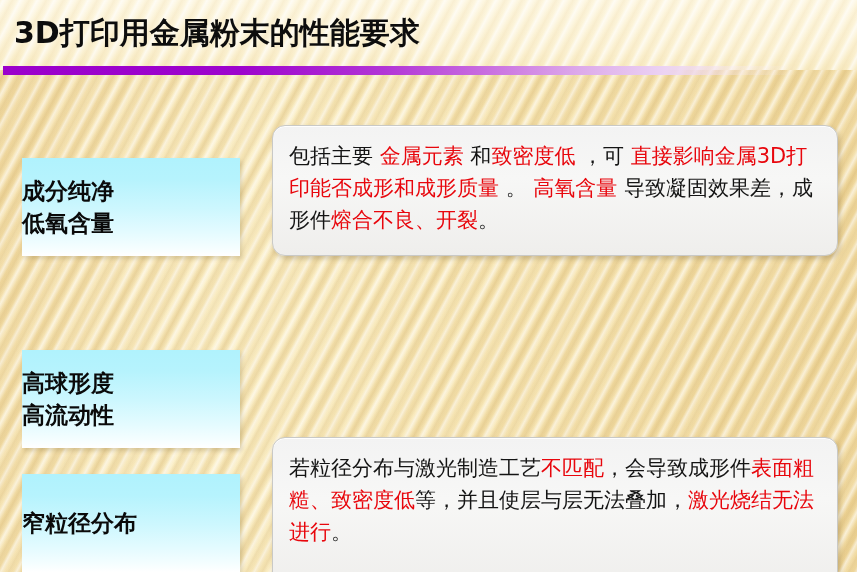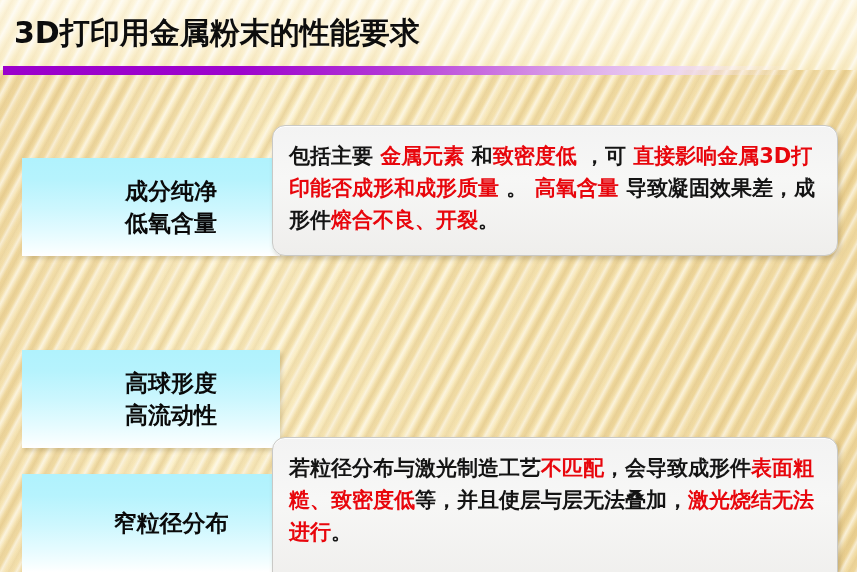--- a/index.html
+++ b/index.html
@@ -98,23 +98,21 @@
     background: linear-gradient(180deg,
         #b0f2fd 0%,
         #b6f3fd 22%,
         #cdf7fe 52%,
         #e4fbff 76%,
         #f5feff 92%,
         #ffffff 100%);
     box-shadow: 2px 3px 4px rgba(120,95,45,0.22);
     display: flex;
     align-items: center;
-    justify-content: center;
     text-align: center;
-    padding-left: 40px;
   }
   .label-text {
     font-size: 23px;
     font-weight: bold;
     color: #0a0a0a;
     line-height: 32px;
     white-space: pre-line;
   }
   #label-box-1 { top: 158px; height: 98px; }
   #label-box-2 { top: 310px; height: 98px; margin-top: 40px; }
@@ -139,25 +137,25 @@
   #content-box-3 { top: 437px; height: 154px; }
 
   .content-text {
     font-size: 21px;
     line-height: 32px;
     color: #141414;
     letter-spacing: 0px;
   }
   .content-text .hl {
     color: #e8060c;
-    font-weight: bold;
+    font-weight: normal;
   }
   .content-text .pl {
     color: #141414;
-    font-weight: bold;
+    font-weight: normal;
   }
 </style>
 </head>
 <body>
 
 <div id="slide">
 
   <div id="bg-texture"></div>
   <div id="bg-header-band"></div>
 

